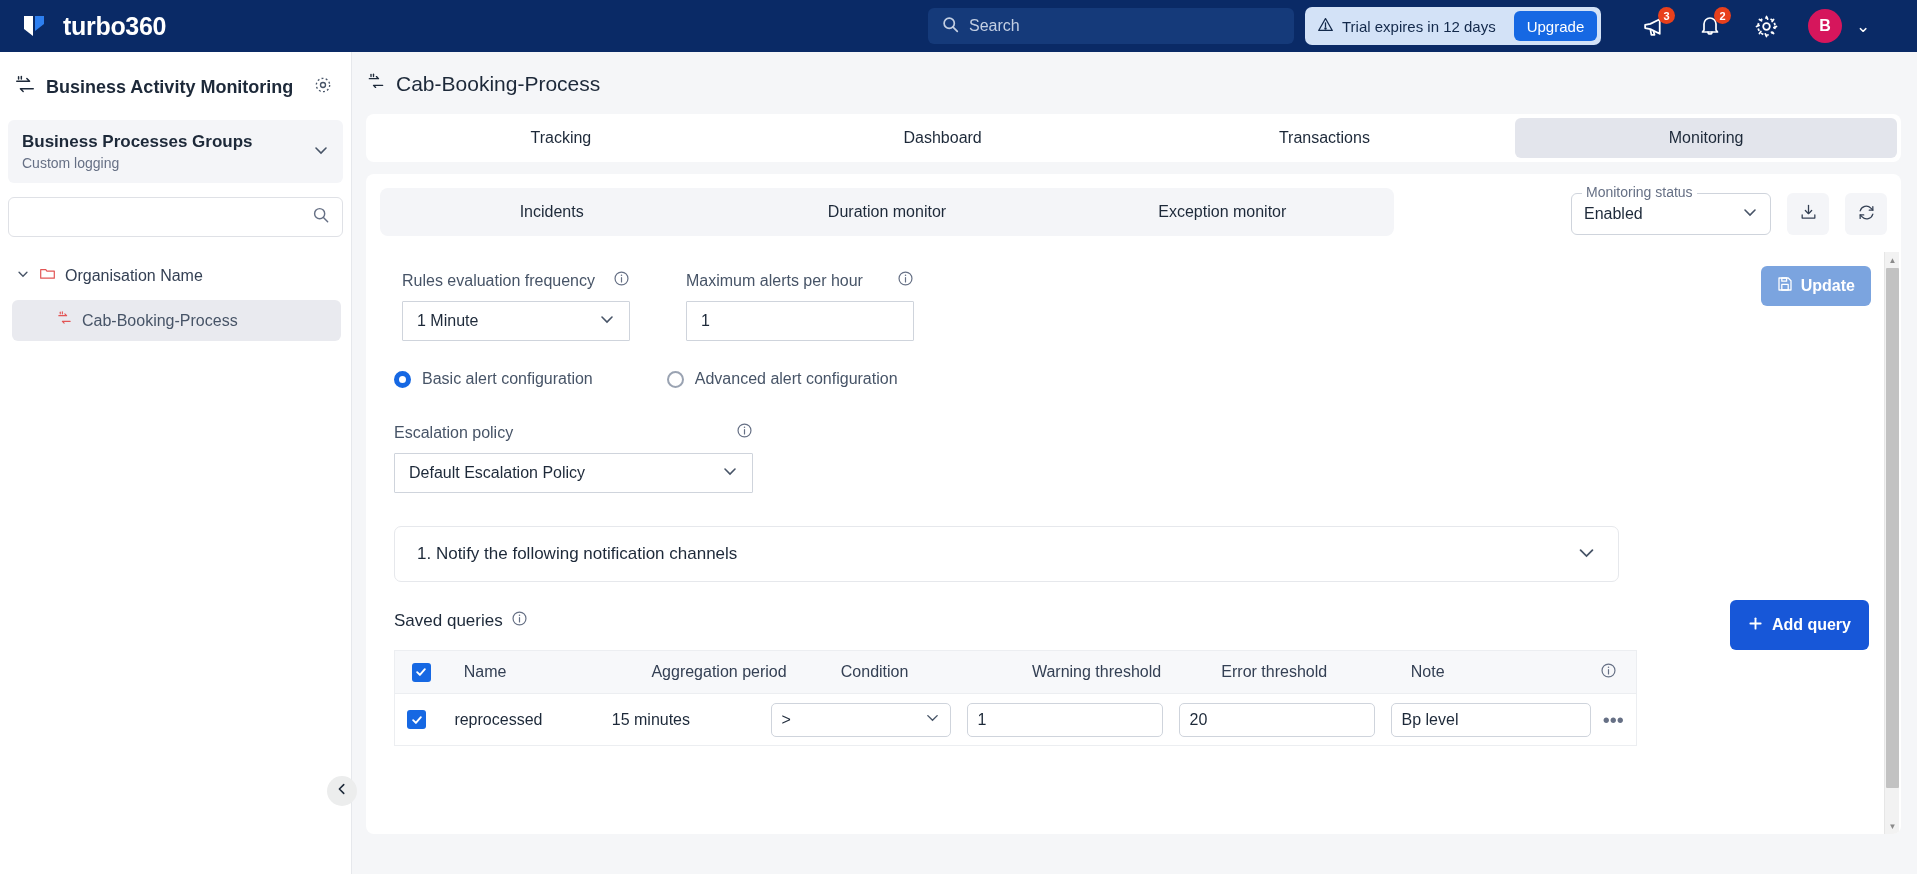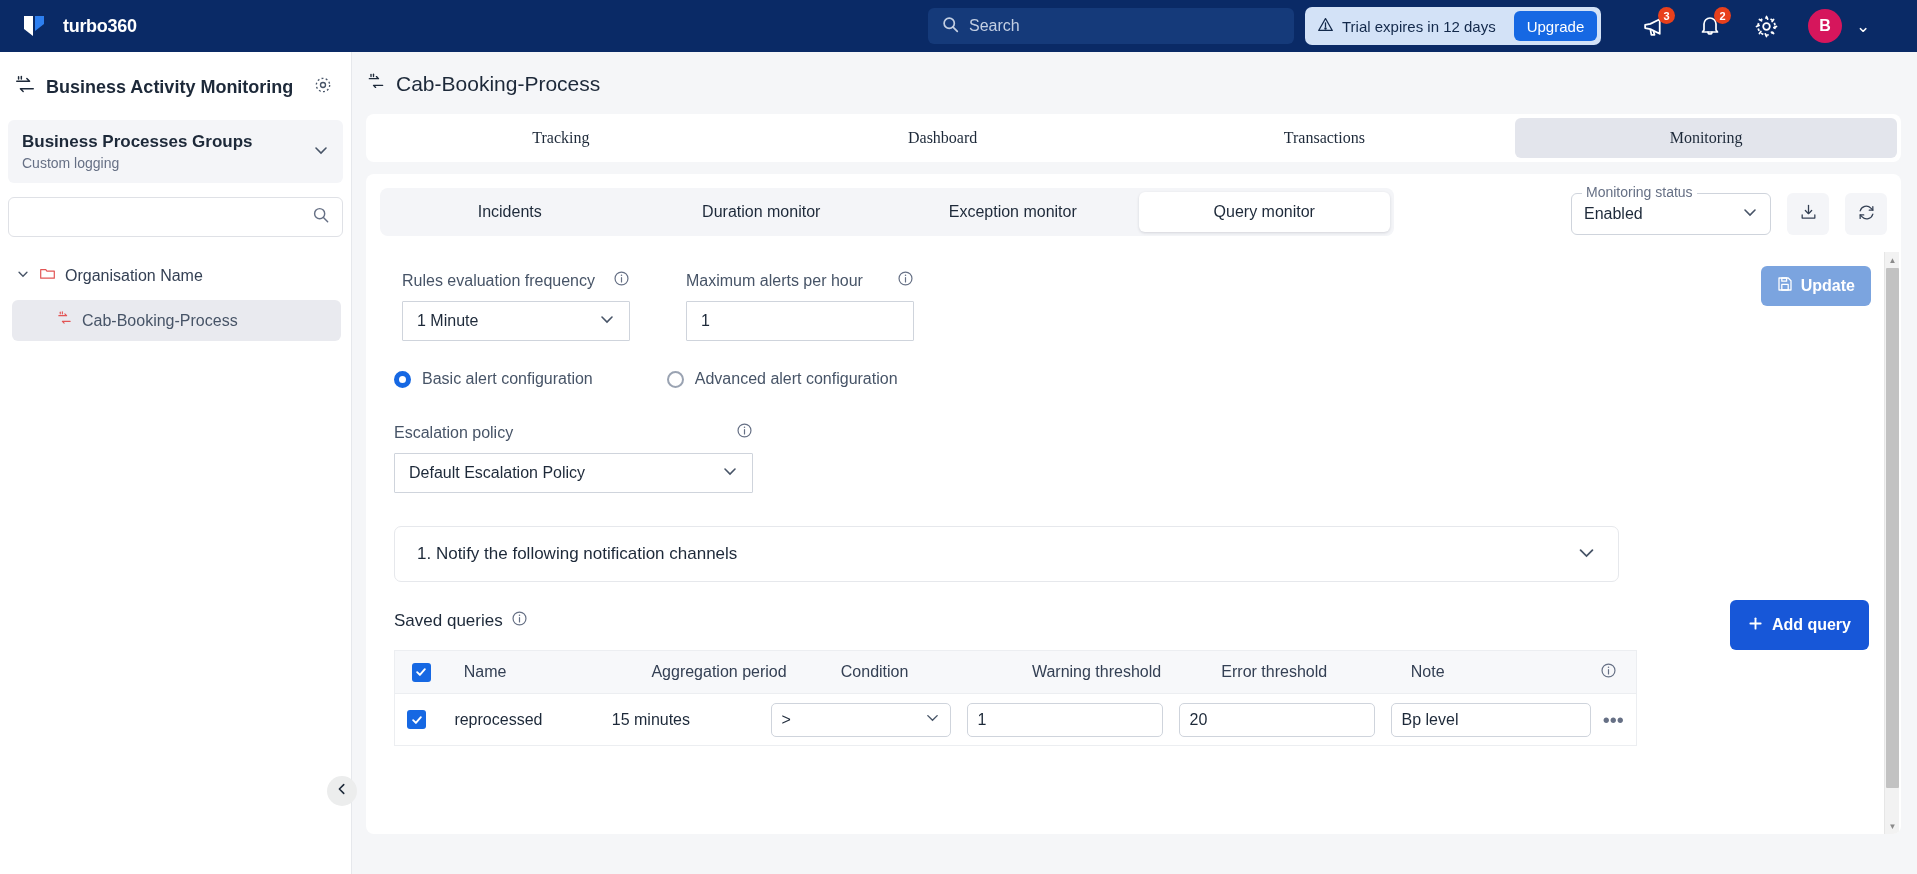--- a/index.html
+++ b/index.html
@@ -11,21 +11,21 @@
   }
   body { position: relative; }
 
   
   .topbar {
     position: absolute; top: 0; left: 0; width: 1917px; height: 52px;
     background: #0a2a66; display: flex; align-items: center;
   }
   .brand { display: flex; align-items: center; gap: 13px; padding-left: 20px; width: 352px; }
   .brand-logo { width: 30px; height: 30px; position: relative; }
-  .brand-name { color: #ffffff; font-size: 18px; font-weight: bold; letter-spacing: -0.3px; }
+  .brand-name { color: #ffffff; font-size: 25px; font-weight: bold; letter-spacing: -0.3px; }
 
   .search-box {
     position: absolute; left: 928px; top: 8px; width: 366px; height: 36px;
     background: #153a7a; border-radius: 6px; display: flex; align-items: center;
     padding: 0 14px; gap: 10px; cursor: text;
   }
   .search-box .ph { color: #c3cfe3; font-size: 16px; }
 
   .trial-pill {
     position: absolute; left: 1305px; top: 7px; height: 38px;
@@ -93,21 +93,21 @@
   
   .main { position: absolute; top: 52px; left: 352px; width: 1565px; height: 822px; background: #f5f6f8; }
   .page-title { display: flex; align-items: center; gap: 10px; padding: 20px 0 0 14px; }
   .page-title-text { font-size: 21px; color: #1d2939; }
 
   .tabbar {
     margin: 18px 16px 0 14px; height: 48px; background: #fff;
     border-radius: 8px; display: flex; align-items: center; padding: 4px;
   }
   .tab { flex: 1; height: 40px; display: flex; align-items: center; justify-content: center;
-         font-size: 16px; color: #1d2939; border-radius: 6px; cursor: pointer; font-family: Liberation Serif, serif; }
+         font-size: 16px; color: #1d2939; border-radius: 6px; cursor: pointer; }
   .tab.active { background: #e3e5ec; }
 
   .panel {
     margin: 12px 16px 0 14px; background: #fff; border-radius: 8px;
     height: 660px; position: relative; overflow: hidden;
   }
 
   .subtabbar {
     position: absolute; left: 14px; top: 14px; width: 1014px; height: 48px;
     background: #f4f5f8; border-radius: 8px; display: flex; align-items: center; padding: 4px;
@@ -375,21 +375,20 @@
     <div class="tab">Transactions</div>
     <div class="tab active">Monitoring</div>
   </div>
 
   <div class="panel">
 
     <div class="subtabbar">
       <div class="subtab">Incidents</div>
       <div class="subtab">Duration monitor</div>
       <div class="subtab">Exception monitor</div>
-      <div class="subtab active">Query monitor</div>
     </div>
 
     <div class="mon-status">
       <span class="mon-status-label">Monitoring status</span>
       <span class="mon-status-val">Enabled</span>
       <span>
         <svg width="16" height="16" viewBox="0 0 16 16" fill="none" stroke="#475467" stroke-width="1.6" stroke-linecap="round">
             <path d="M3 6 L8 11 L13 6"></path>
           </svg>
       </span>

